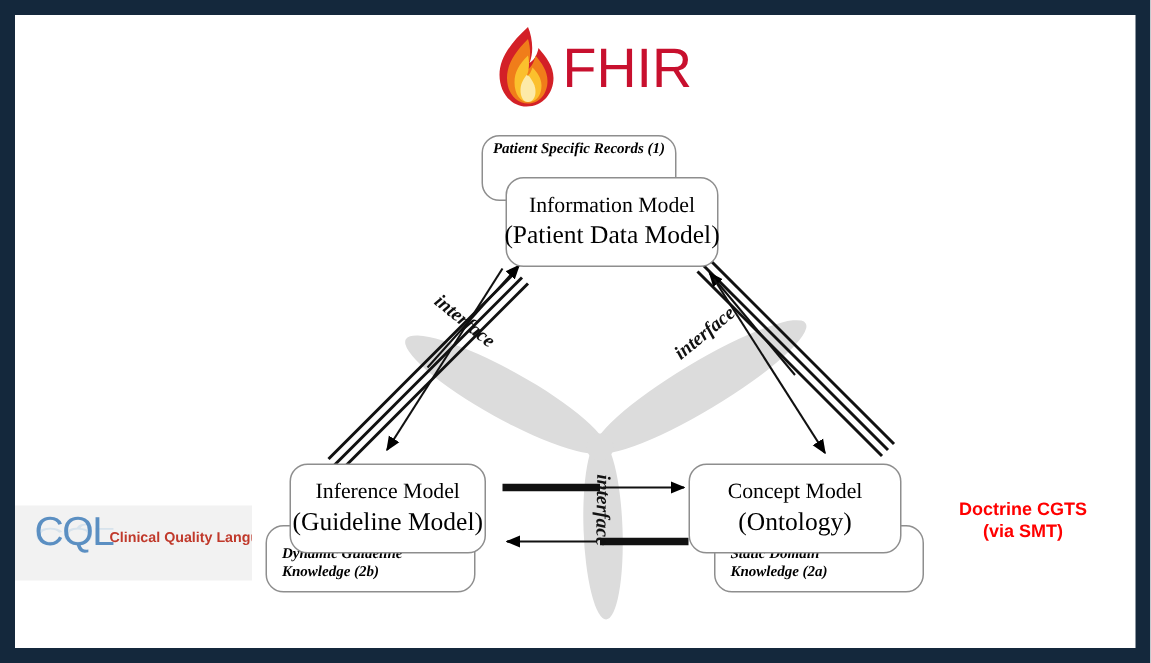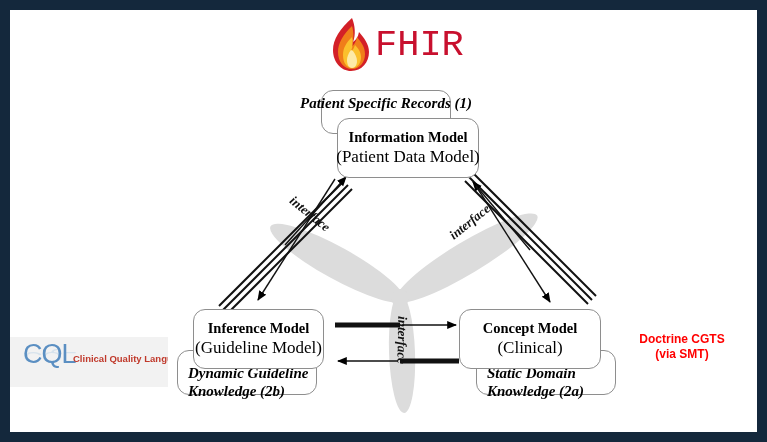--- a/index.html
+++ b/index.html
@@ -38,21 +38,21 @@
     display: flex;
     align-items: center;
     height: 62px;
   }
   .fhir-flame {
     width: 44px;
     height: 56px;
     display: block;
   }
   .fhir-word {
-    font-family: Liberation Mono, monospace;
+    font-family: Liberation Sans, sans-serif;
     font-size: 37px;
     color: #c8102e;
     letter-spacing: 0px;
     margin-left: 3px;
     line-height: 1;
     white-space: nowrap;
   }
 
   
   .node {
@@ -62,40 +62,40 @@
     border: 1px solid #8e8e8e;
     border-radius: 12px;
     display: flex;
     flex-direction: column;
     align-items: center;
     justify-content: center;
     text-align: center;
     color: #000000;
   }
   .node .t1 {
-    font-weight: bold;
+    font-weight: normal;
     font-size: 14.5px;
     line-height: 1.18;
     white-space: nowrap;
   }
   .node .t2 {
     font-size: 17px;
     line-height: 1.18;
     white-space: nowrap;
   }
   .ghost {
     position: absolute;
     box-sizing: border-box;
     background: #ffffff;
     border: 1px solid #8e8e8e;
     border-radius: 12px;
     color: #000000;
     font-style: italic;
     font-weight: bold;
-    font-size: 15px;
+    font-size: 10px;
     line-height: 1.22;
   }
 
   #node-info   { left: 327px; top: 108px;  width: 142px; height: 60px; z-index: 6; }
   #ghost-info  { left: 311px; top: 80px;   width: 130px; height: 44px; z-index: 5;
                  display: flex; align-items: flex-start; justify-content: center;
                  padding-top: 3px; white-space: nowrap; }
 
   #node-inf    { left: 183px; top: 299px;  width: 131px; height: 60px; z-index: 6; }
   #ghost-inf   { left: 167px; top: 340px;  width: 140px; height: 45px; z-index: 5;
@@ -278,21 +278,21 @@
       <div class="t1">Inference Model</div>
       <div class="t2">(Guideline Model)</div>
     </div>
 
     <div class="ghost" id="ghost-con">
       <div>Static Domain</div>
       <div>Knowledge  (2a)</div>
     </div>
     <div class="node" id="node-con">
       <div class="t1">Concept Model</div>
-      <div class="t2">(Clinical)</div>
+      <div class="t2">(Ontology)</div>
     </div>
 
     <div class="iface" id="iface-left">interface</div>
     <div class="iface" id="iface-right">interface</div>
     <div class="iface" id="iface-bottom">interface</div>
 
     <div class="red-label">
       <div>Doctrine CGTS</div>
       <div>(via SMT)</div>
     </div>

